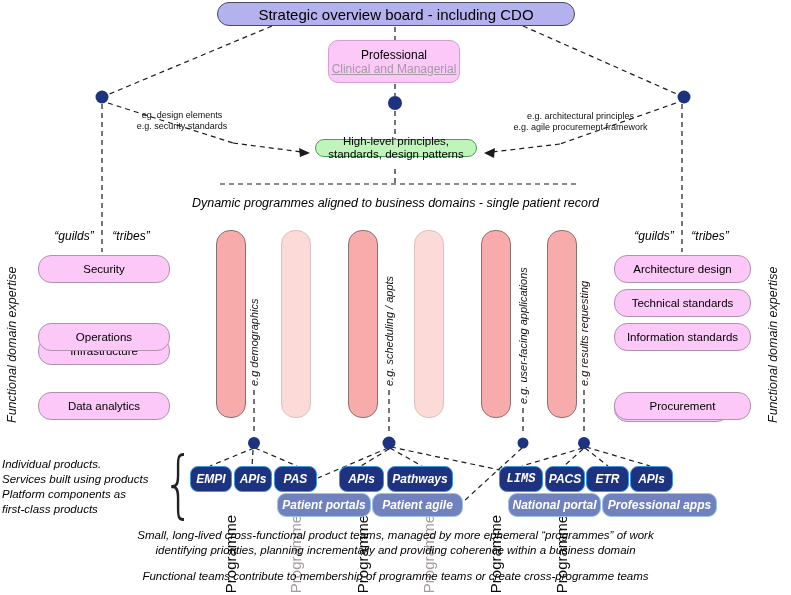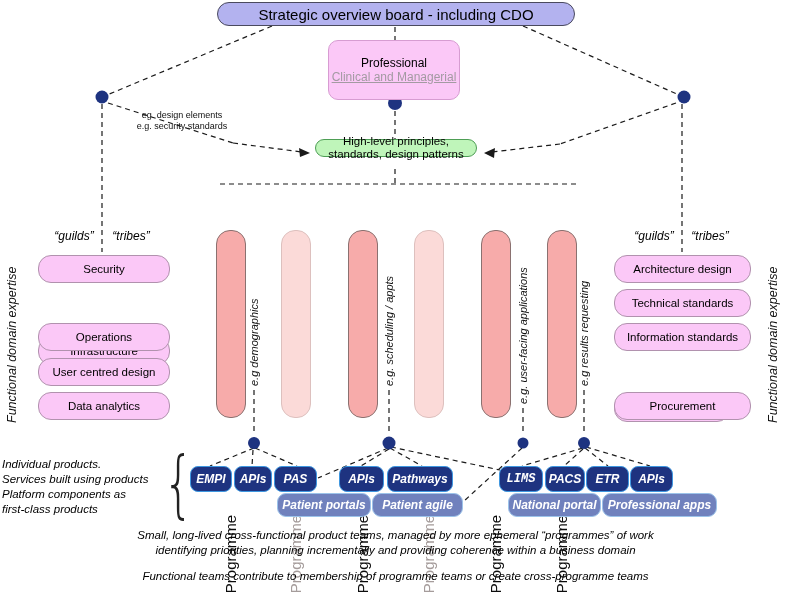--- a/index.html
+++ b/index.html
@@ -3,21 +3,21 @@
 <meta charset="utf-8">
 <style>
   html,body{margin:0;padding:0;background:#ffffff;}
   #stage{position:relative;width:791px;height:595px;background:#fff;overflow:hidden;
          font-family:"Liberation Sans", sans-serif;color:#000;padding-left:16px;}
   #wires{position:absolute;left:0;top:0;z-index:0;}
   .box{position:absolute;display:flex;align-items:center;justify-content:center;
        text-align:center;z-index:2;box-sizing:border-box;}
   .board{left:217px;top:2px;width:358px;height:24px;background:#b3b2ef;
          border:1px solid #4a4a5e;border-radius:12px;font-size:15px;}
-  .professional{left:328px;top:40px;width:132px;height:60px;background:#fbc8f7;
+  .professional{left:328px;top:40px;width:132px;height:43px;background:#fbc8f7;
          border:1px solid #d79cd2;border-radius:10px;flex-direction:column;font-size:12px;line-height:14px;}
   .professional .sub{color:#a39aa2;text-decoration:underline;}
   .principles{left:315px;top:139px;width:162px;height:18px;background:#bff5ba;
          border:1px solid #4e9e55;border-radius:10px;flex-direction:column;font-size:11.5px;line-height:13px;}
   .examples{position:absolute;z-index:2;font-size:9px;line-height:11px;text-align:center;color:#111;}
   .ex-left{left:112px;top:110px;width:140px;}
   .ex-right{left:503px;top:111px;width:155px;}
   .caption{position:absolute;left:0;top:196px;width:791px;text-align:center;
          font-style:italic;font-size:12.5px;z-index:2;}
   .gt{position:absolute;top:229px;font-style:italic;font-size:12px;text-align:center;width:70px;z-index:2;}
@@ -100,34 +100,38 @@
   <div class="box professional">
     <div>Professional</div>
     <div class="sub">Clinical and Managerial</div>
   </div>
 
   <div class="examples ex-left">
     <div>eg. design elements</div>
     <div>e.g. security standards</div>
   </div>
 
+  <div class="examples ex-right">
+    <div>e.g. architectural principles</div>
+    <div>e.g. agile procurement framework</div>
+  </div>
 
   <div class="box principles">
     <div>High-level principles,</div>
     <div>standards, design patterns</div>
   </div>
 
+  <div class="caption">Dynamic programmes aligned to business domains - single patient record</div>
 
   <div class="gt" style="left:39px;">“guilds”</div>
   <div class="gt" style="left:96px;">“tribes”</div>
   <div class="vtext axis" style="left:5px;top:423px;">Functional domain expertise</div>
   <div class="box pinkbox" style="left:38px;top:255px;">Security</div>
   <div class="box pinkbox" style="left:38px;top:289px;margin-top:48px;">Infrastructure</div>
   <div class="box pinkbox" style="left:38px;top:323px;">Operations</div>
-  <div class="box pinkbox" style="left:38px;top:358px;">User centred design</div>
   <div class="box pinkbox" style="left:38px;top:392px;">Data analytics</div>
 
   <div class="gt" style="left:619px;">“guilds”</div>
   <div class="gt" style="left:675px;">“tribes”</div>
   <div class="vtext axis" style="left:766px;top:423px;">Functional domain expertise</div>
   <div class="box pinkbox" style="left:614px;top:255px;width:137px;">Architecture design</div>
   <div class="box pinkbox" style="left:614px;top:289px;width:137px;">Technical standards</div>
   <div class="box pinkbox" style="left:614px;top:323px;width:137px;">Information standards</div>
   <div class="box pinkbox" style="left:614px;top:358px;width:116px;margin-top:36px;">Business case dev</div>
   <div class="box pinkbox" style="left:614px;top:392px;width:137px;">Procurement</div>

